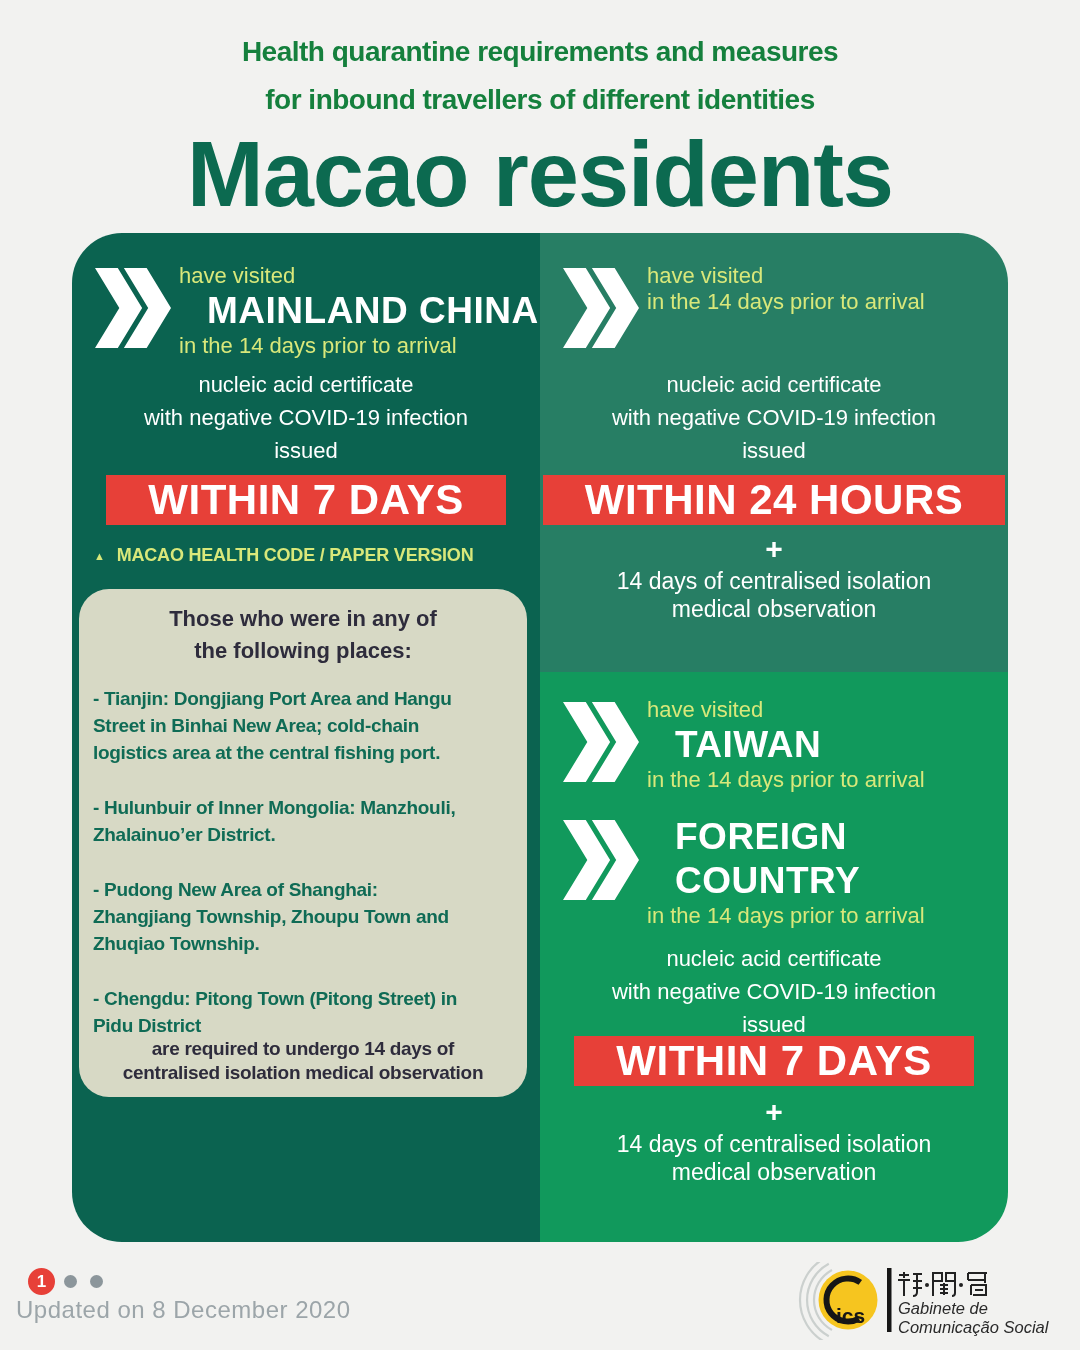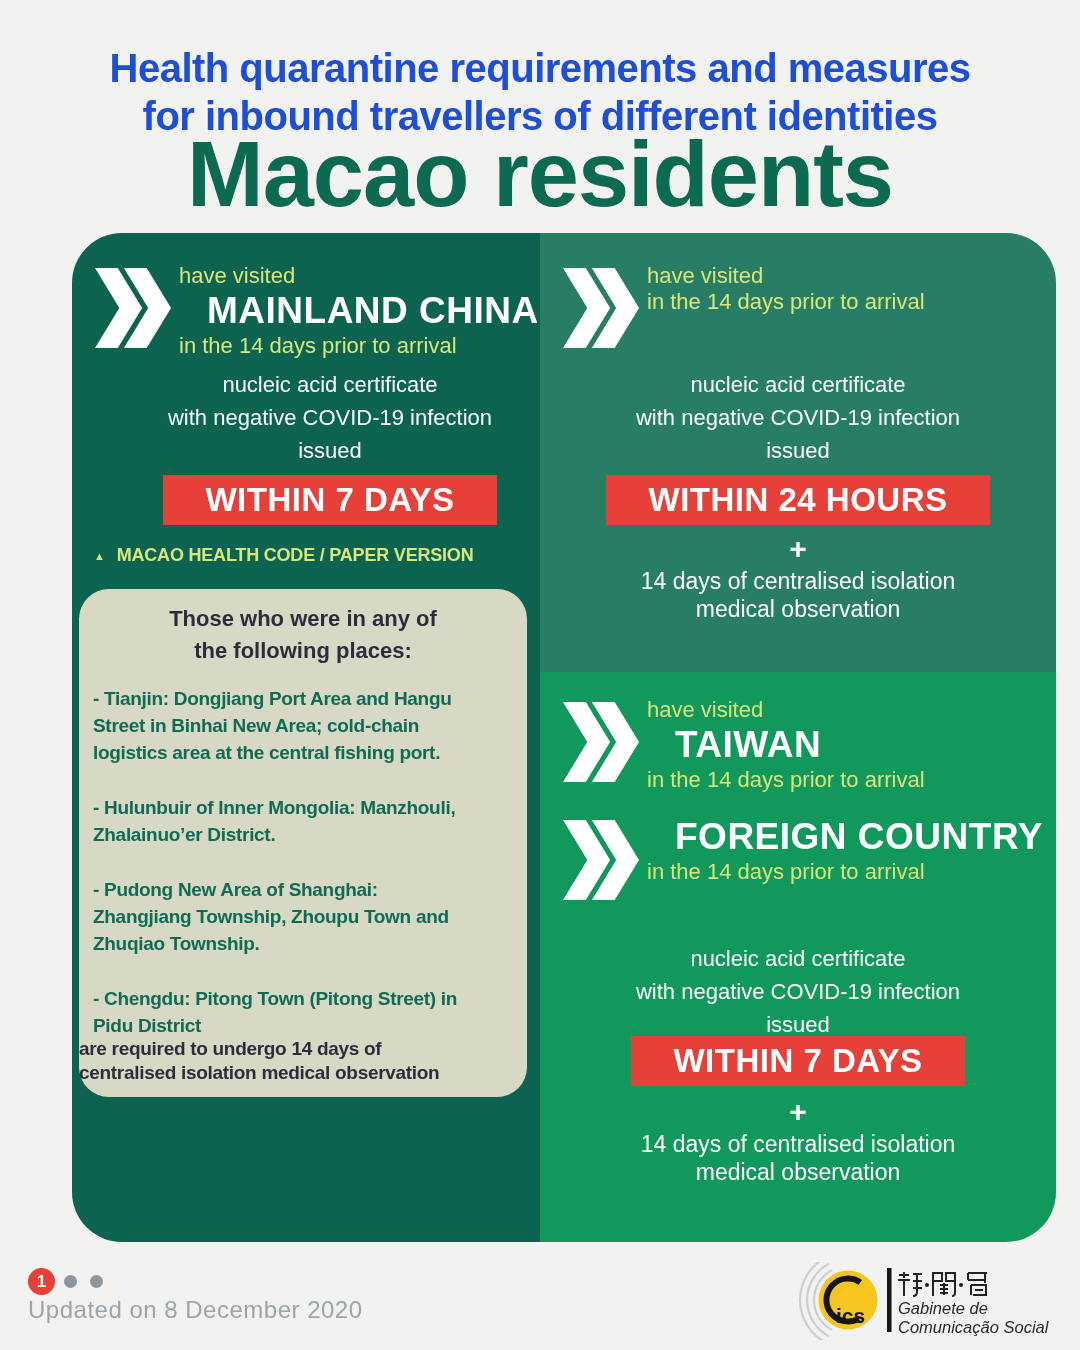--- a/index.html
+++ b/index.html
@@ -7,30 +7,30 @@
     position:relative; width:1080px; height:1350px;
     background:#F2F2F0; overflow:hidden;
     font-family:"Liberation Sans","DejaVu Sans",sans-serif;
   }
   .abs { position:absolute; }
   .center { left:0; width:100%; text-align:center; }
   .pre { white-space:pre-line; }
 
   
   .subtitle {
-    top:28px; font-size:40px; line-height:48px; font-weight:bold;
-    color:#1d4ed8; letter-spacing:-0.5px;margin-top:16px;
+    top:28px; font-size:28px; line-height:48px; font-weight:bold;
+    color:#15803d; letter-spacing:-0.5px;
   }
   .page-title {
     top:126px; font-size:92px; line-height:96px; font-weight:bold;
     color:#0C6A50; letter-spacing:-1px;
   }
 
   
-  .panel { position:absolute;padding-left:48px; }
+  .panel { position:absolute; }
   .panel-mainland {
     left:72px; top:233px; width:468px; height:1009px;
     background:#0B6350; border-radius:50px 0 0 50px;
   }
   .panel-hongkong {
     left:540px; top:233px; width:468px; height:439px;
     background:#277E64; border-radius:0 50px 0 0;
   }
   .panel-taiwan {
     left:540px; top:672px; width:468px; height:570px;
@@ -44,21 +44,21 @@
   .visit-prefix { font-size:22px; line-height:26px; color:#D9E87A; }
   .visit-place  { font-size:37px; line-height:44px; font-weight:bold; color:#FFFFFF; letter-spacing:0.5px;margin-left:28px; }
   .visit-suffix { font-size:22px; line-height:26px; color:#D9E87A; }
 
   .req {
     color:#FFFFFF; font-size:22px; line-height:33px;
   }
   .badge-row { text-align:center; }
   .badge {
     display:inline-block; background:#E74038; color:#FFFFFF;
-    font-size:33px; line-height:50px; font-weight:bold;
+    font-size:42px; line-height:50px; font-weight:bold;
     padding:0 42px; letter-spacing:0.5px;
   }
   .plus { color:#FFFFFF; font-size:30px; line-height:32px; font-weight:bold; }
   .isolation { color:#FFFFFF; font-size:23px; line-height:28px; }
 
   .note-row {
     position:absolute; left:22px; top:312px; display:flex; align-items:center;
     color:#D9E87A; font-weight:bold; font-size:18px; letter-spacing:-0.2px;
   }
   .tri { font-size:11px; margin-right:12px; }
@@ -71,34 +71,34 @@
   .box-title {
     margin-top:14px; text-align:center;
     font-size:22px; line-height:32px; font-weight:bold; color:#2E2C3C;
   }
   .box-items { margin:18px 0 0 14px; }
   .box-item {
     font-size:19px; line-height:27px; font-weight:bold; color:#0F6B55;
     letter-spacing:-0.3px; white-space:pre; margin:0 0 28px 0;
   }
   .box-footer {
-    position:absolute; bottom:12px; left:0; width:100%; text-align:left;
+    position:absolute; bottom:12px; left:0; width:100%; text-align:center;
     font-size:19px; line-height:24px; font-weight:bold; color:#2E2C3C;
     letter-spacing:-0.3px;
   }
 
   
   .page-indicator {
     left:28px; top:1268px; width:27px; height:27px; border-radius:50%;
     background:#E74038; color:#FFFFFF; font-size:17px; font-weight:bold;
     text-align:center; line-height:27px;
   }
   .dot { width:13px; height:13px; border-radius:50%; background:#8C969B; top:1275px; }
   .dot1 { left:64px; } .dot2 { left:90px; }
-  .updated { left:28px; top:1296px; font-size:24px; color:#9CA5A9; letter-spacing:0.5px; }
+  .updated { left:16px; top:1296px; font-size:24px; color:#9CA5A9; letter-spacing:0.5px; }
 
   .logo { left:792px; top:1262px; width:272px; height:78px; }
   .logo svg { width:100%; height:100%; display:block; }
   .logo text { font-family:"Liberation Sans","DejaVu Sans",sans-serif; }
   .visually-hidden { position:absolute; width:1px; height:1px; overflow:hidden; clip:rect(0 0 0 0); }
 </style>
 </head>
 <body>
 
 <div class="page">

